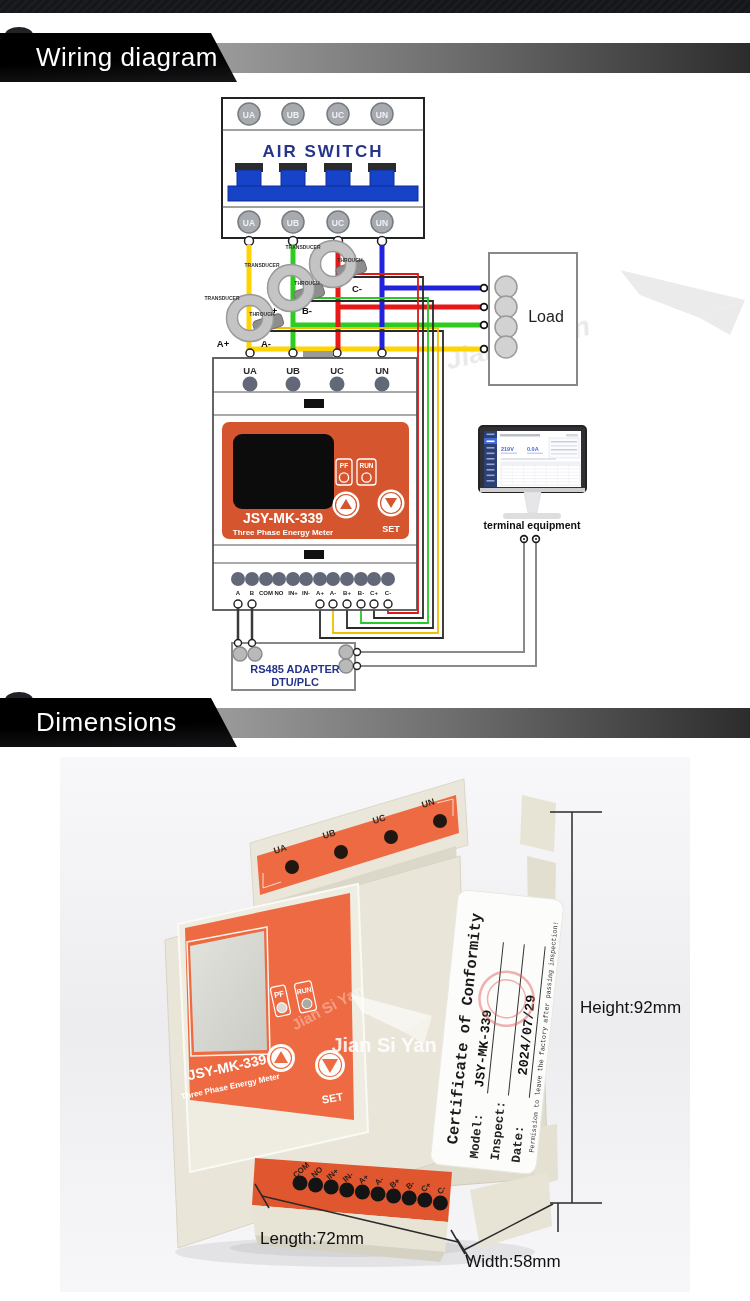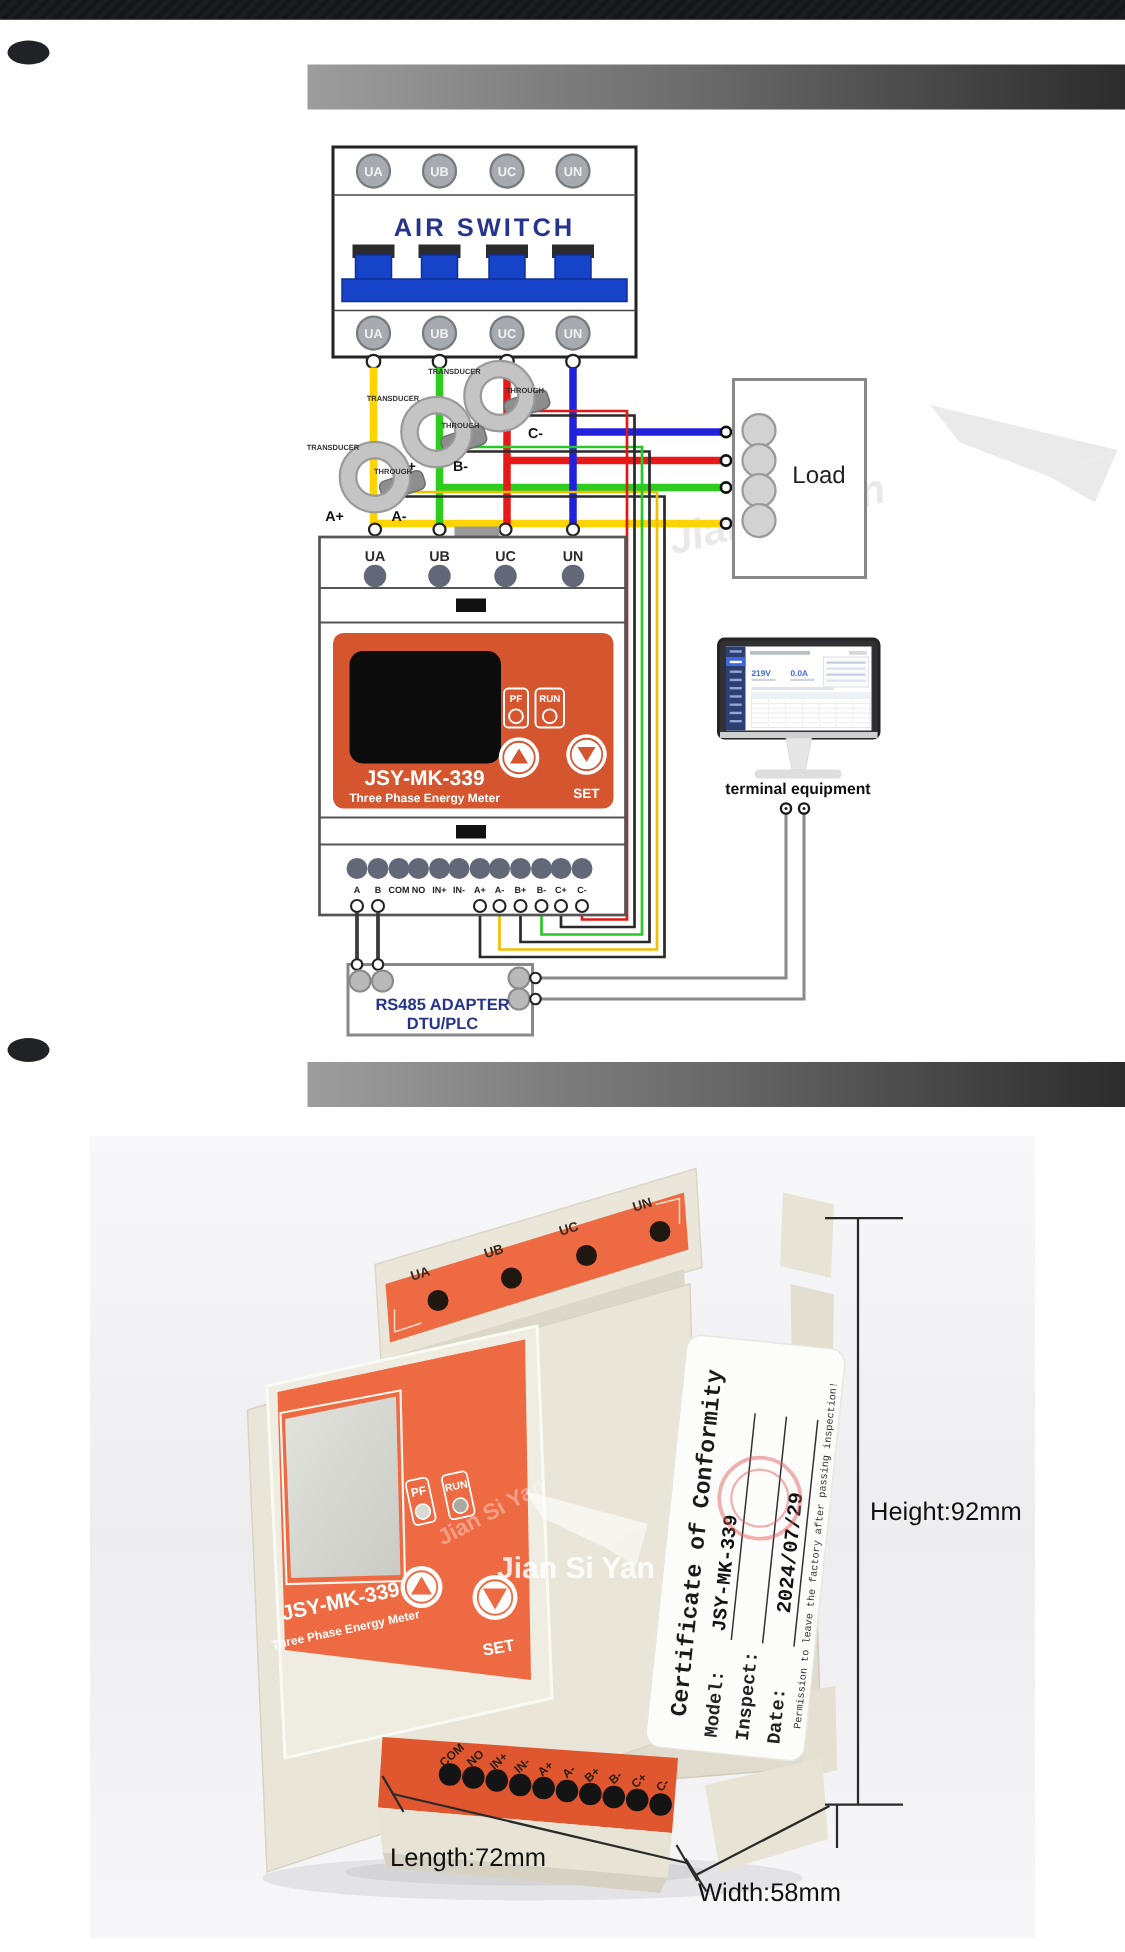--- a/index.html
+++ b/index.html
@@ -43,20 +43,23 @@
 </head>
 <body>
 
 <div class="page">
 
   <div class="top-strip"></div>
 
   <div class="banner banner-1">
     <div class="banner-bump"></div>
     <div class="banner-ribbon"></div>
+    <div class="banner-black">
+      <span class="banner-title">Wiring diagram</span>
+    </div>
   </div>
 
   <svg width="750" height="616" viewBox="0 82 750 616">
 
     <g opacity="0.45">
       <polygon points="620,270 745,300 700,318 640,295" fill="#d2d2d2"></polygon>
       <polygon points="700,318 745,300 730,335" fill="#d2d2d2"></polygon>
       <text x="520" y="352" font-size="28" font-style="italic" font-weight="bold" fill="#cfcfcf" text-anchor="middle" transform="rotate(-14 520 352)">Jian Si Yan</text>
     </g>
 
@@ -336,20 +339,23 @@
         <circle cx="536" cy="539" r="3.4" fill="#fff" stroke="#1a1a1a" stroke-width="1.6"></circle>
         <circle cx="524" cy="539" r="1" fill="#1a1a1a"></circle>
         <circle cx="536" cy="539" r="1" fill="#1a1a1a"></circle>
       </g>
     </g>
   </svg>
 
   <div class="banner banner-2">
     <div class="banner-bump"></div>
     <div class="banner-ribbon"></div>
+    <div class="banner-black">
+      <span class="banner-title">Dimensions</span>
+    </div>
   </div>
 
   <svg class="photo-svg" width="630" height="535" viewBox="60 757 630 535">
     <defs>
       <linearGradient id="bgGrad" x1="0" y1="0" x2="0" y2="1">
         <stop offset="0" stop-color="#f8f8fa"></stop>
         <stop offset="0.5" stop-color="#ededf0"></stop>
         <stop offset="1" stop-color="#f7f7f9"></stop>
       </linearGradient>
       <linearGradient id="lcdGrad" x1="0" y1="0" x2="1" y2="1">

